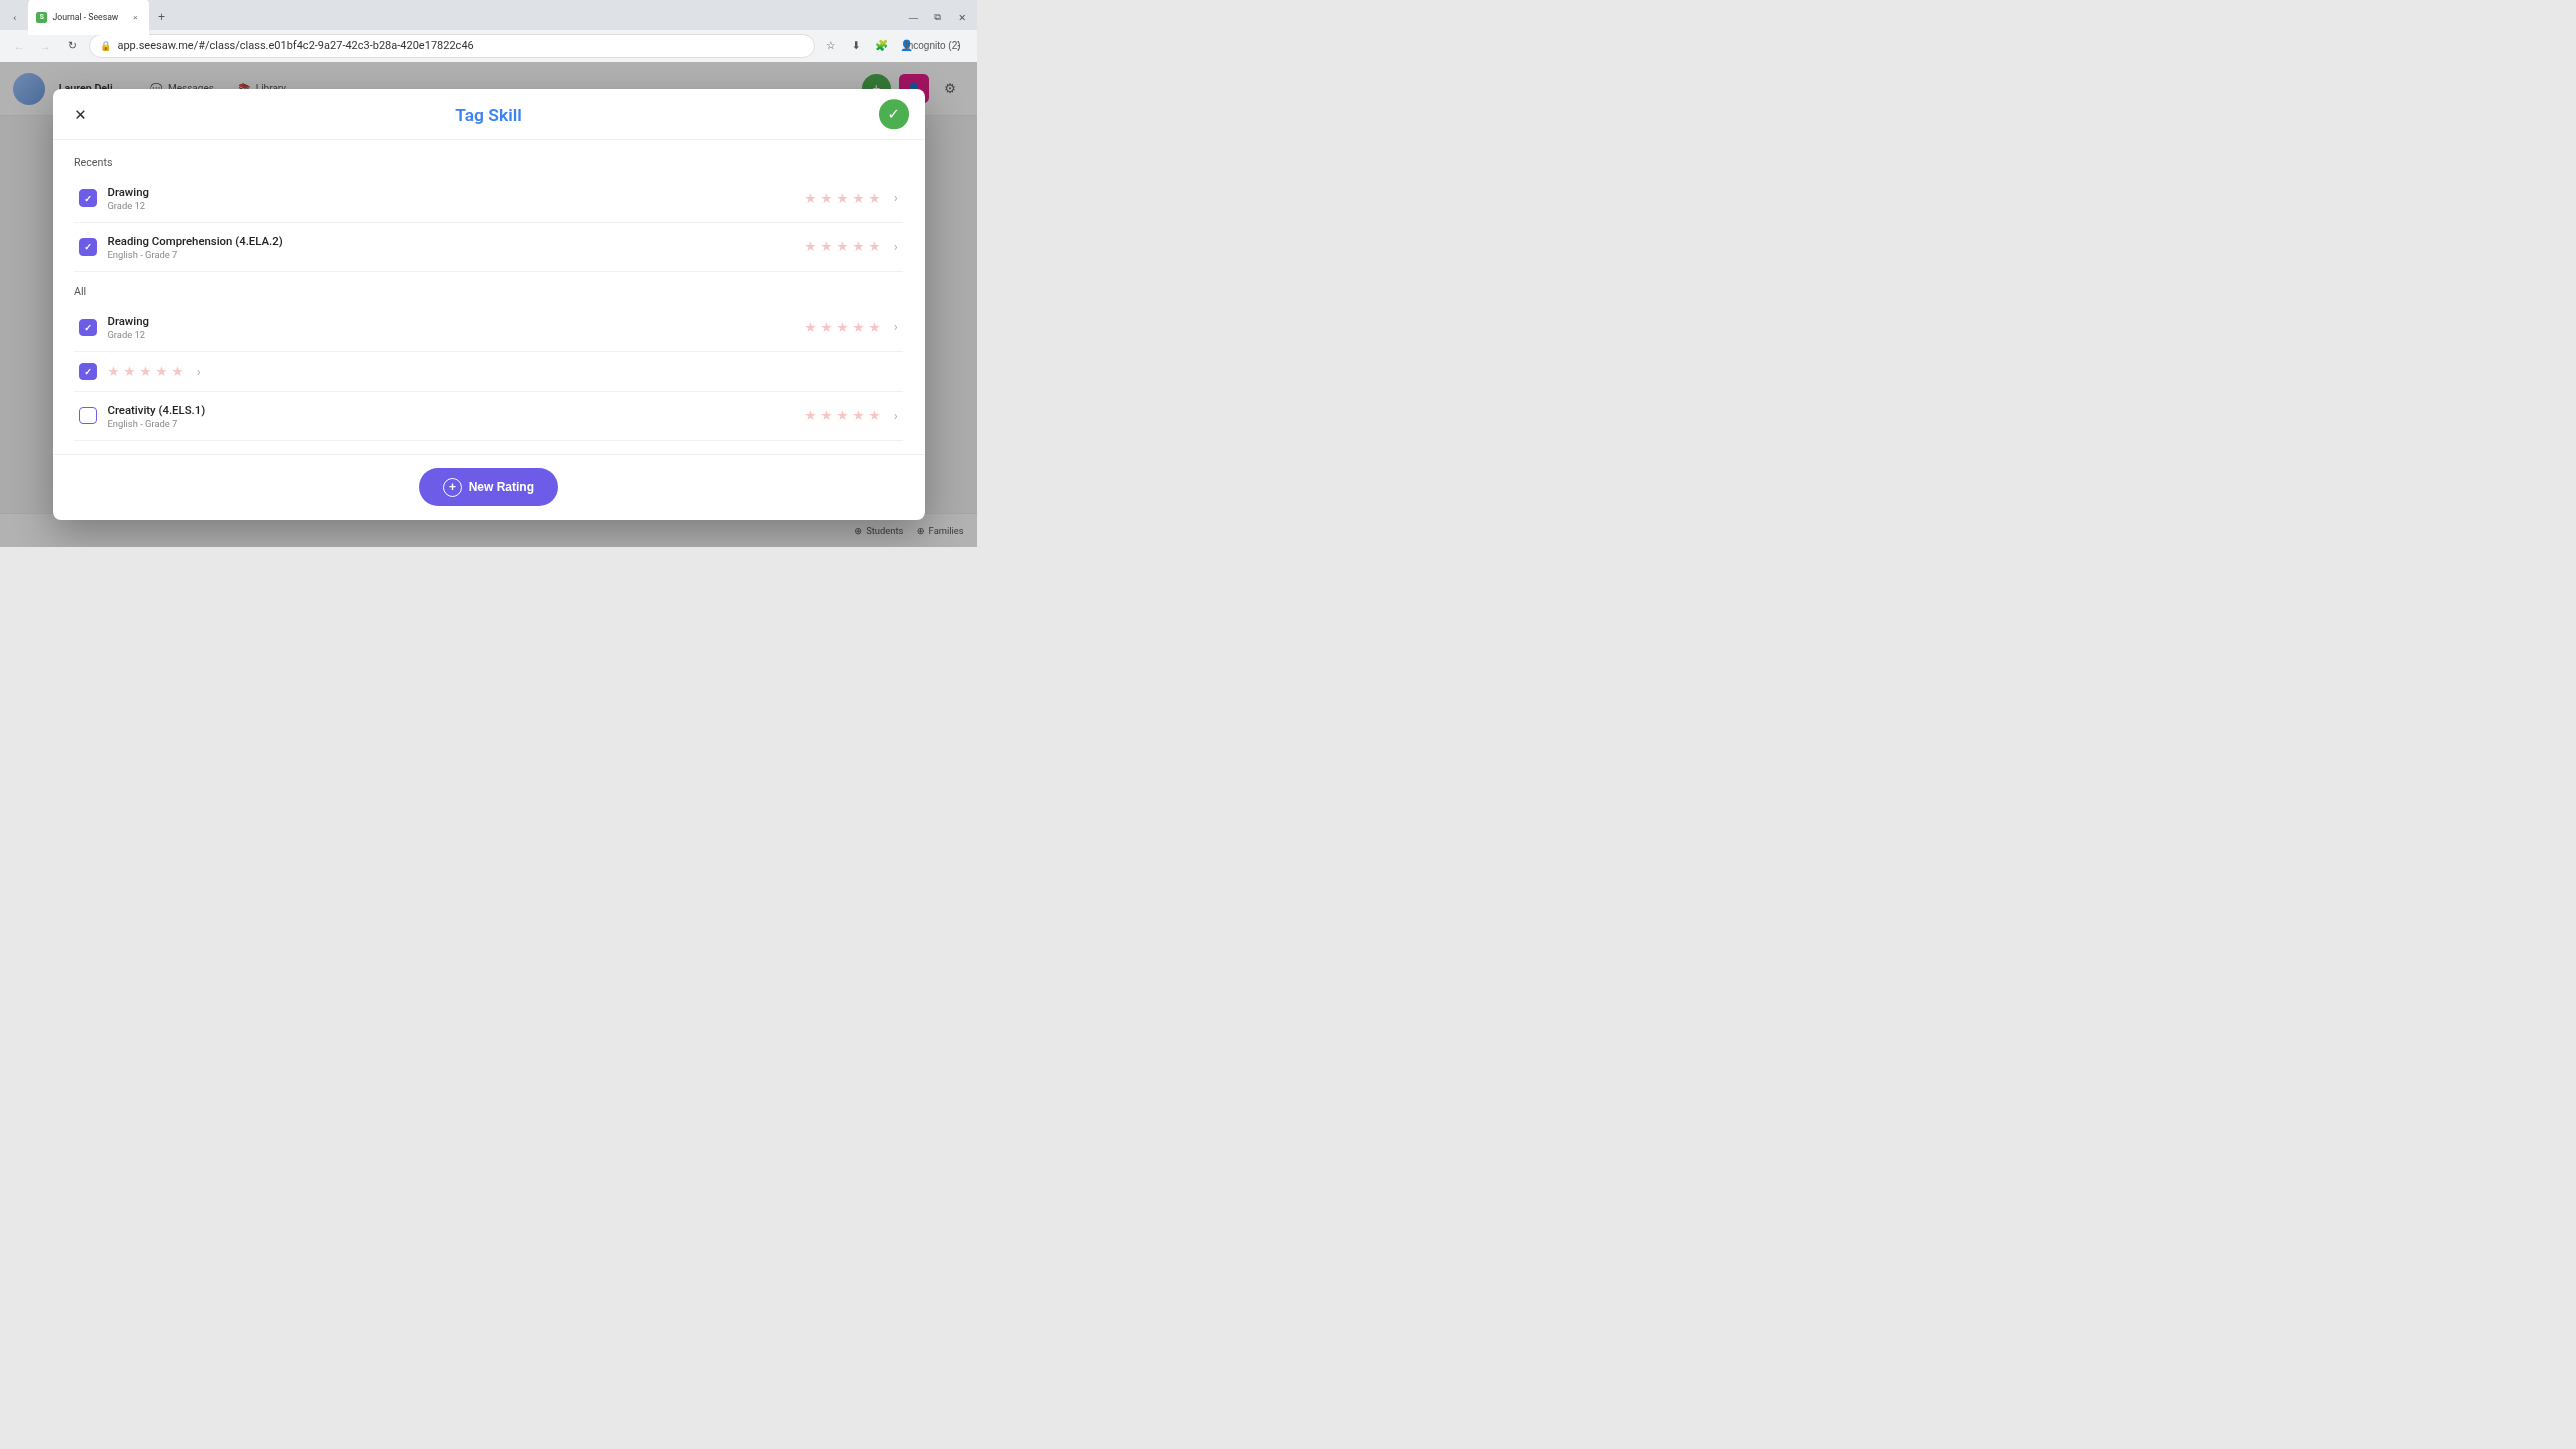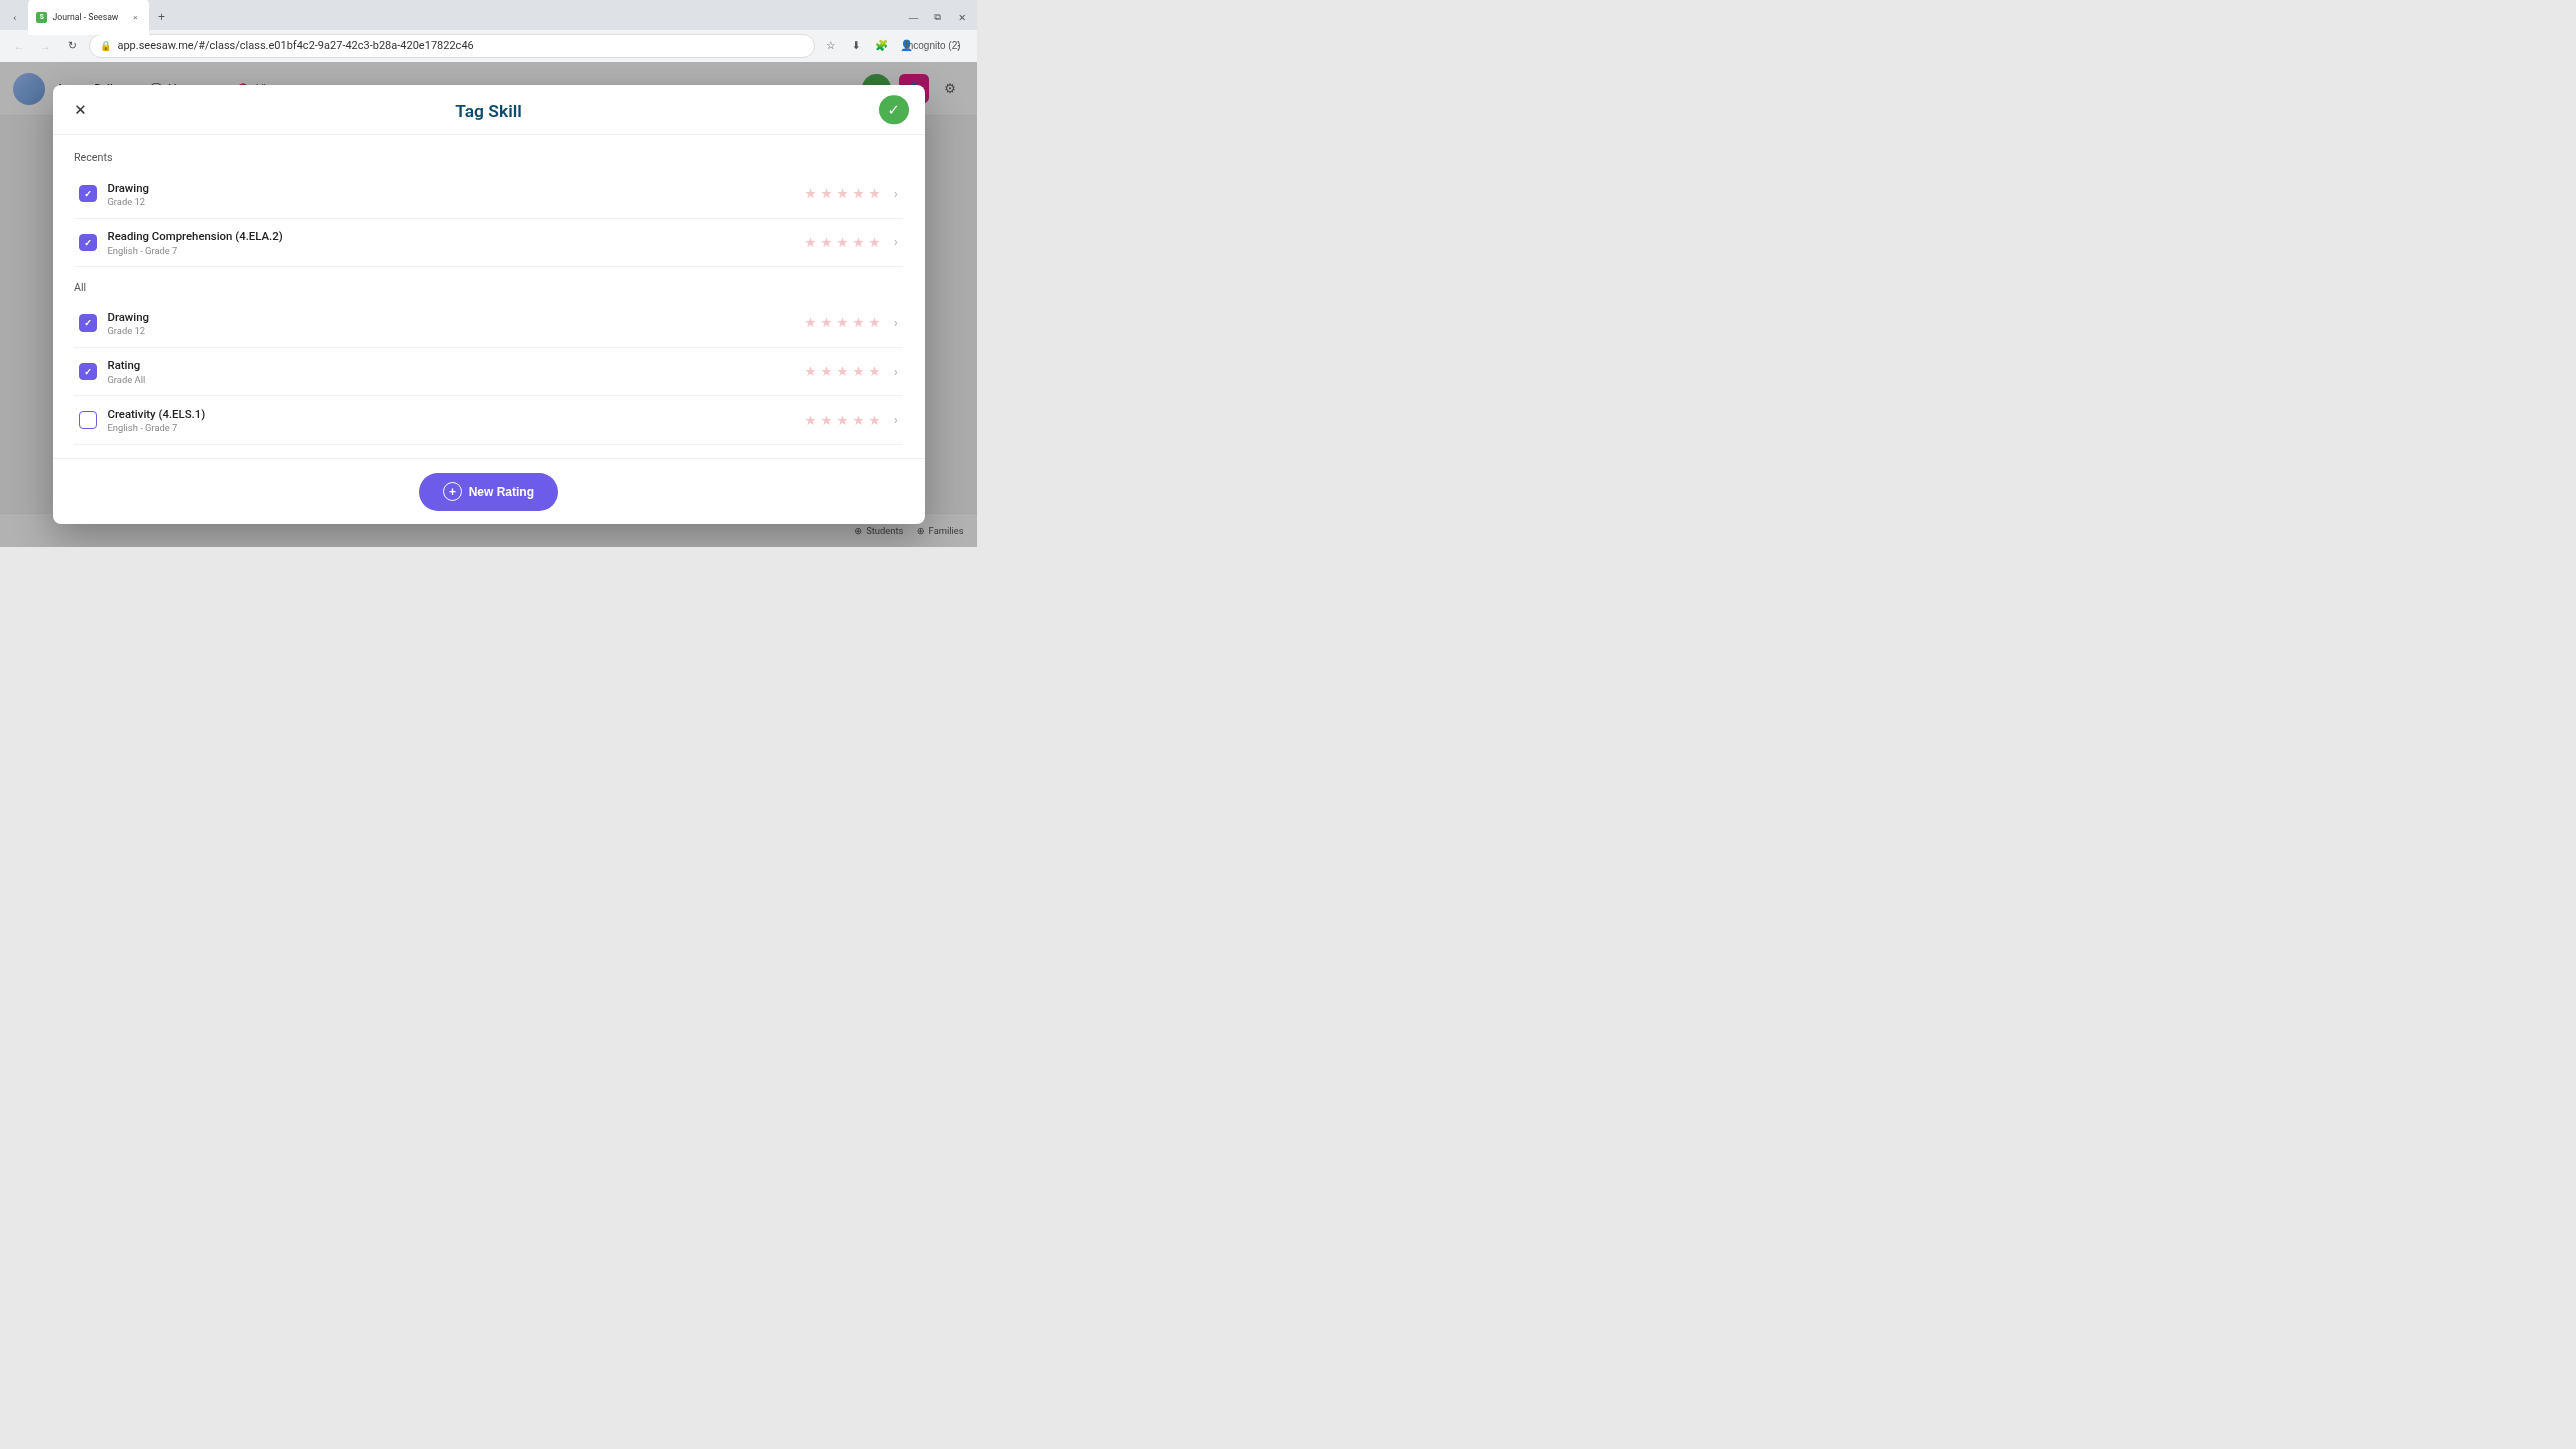--- a/index.html
+++ b/index.html
@@ -331,21 +331,21 @@
       align-items: center;
       justify-content: center;
       padding: 16px 21.5px 13.4px;
       position: relative;
       border-bottom: 0.7px solid #f0f0f0;
     }
 
     .modal-title {
       font-size: 17.4px;
       font-weight: 600;
-      color: #0c4a6e;
+      color: #3b82f6;
     }
 
     .modal-close {
       position: absolute;
       left: 16px;
       top: 50%;
       transform: translateY(-50%);
       width: 24px;
       height: 24px;
       border: none;
@@ -684,24 +684,20 @@
             <span class="star">★</span>
             <span class="star">★</span>
           </div>
           <span class="chevron-right">›</span>
         </div>
 
         <div class="skill-item">
           <div class="checkbox checked">
             <span class="checkmark">✓</span>
           </div>
-          <div class="skill-info">
-            <div class="skill-name">Rating</div>
-            <div class="skill-grade">Grade All</div>
-          </div>
           <div class="skill-stars">
             <span class="star">★</span>
             <span class="star">★</span>
             <span class="star">★</span>
             <span class="star">★</span>
             <span class="star">★</span>
           </div>
           <span class="chevron-right">›</span>
         </div>
 

